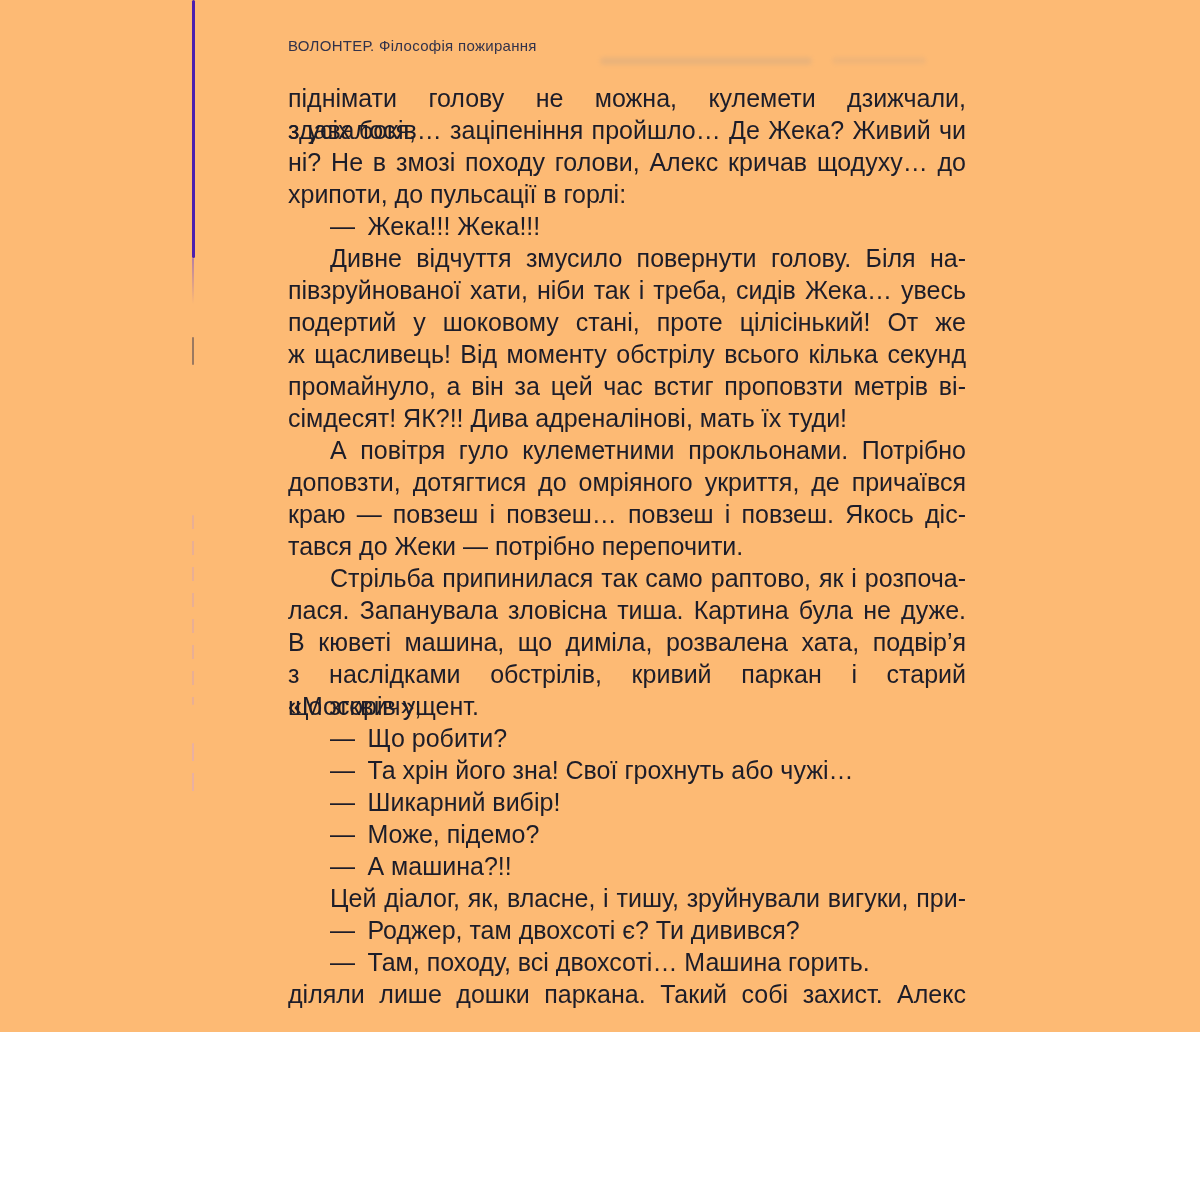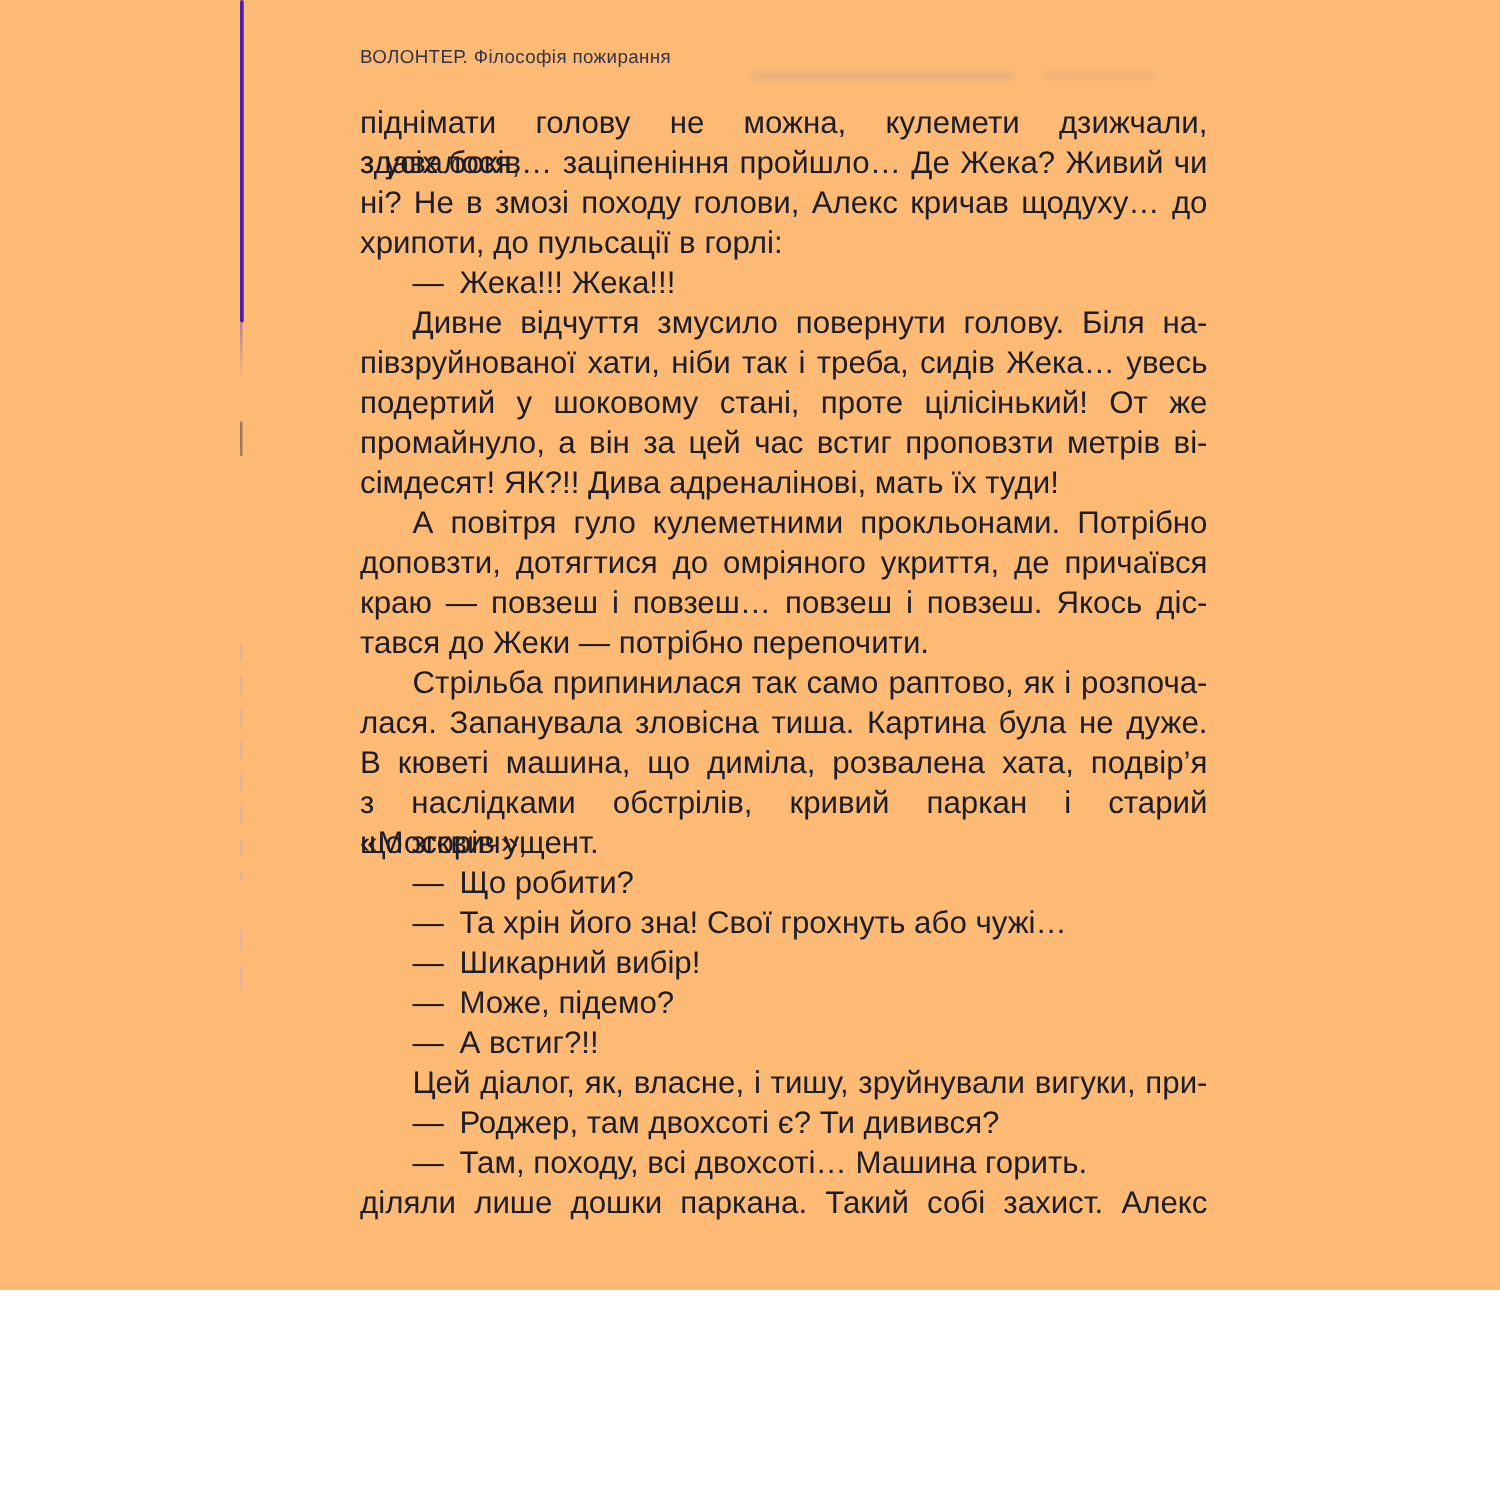--- a/index.html
+++ b/index.html
@@ -93,36 +93,37 @@
 
   <div class="body-text">
       <div class="line just">піднімати голову не можна, кулемети дзижчали, здавалося,</div>
       <div class="line just">з усіх боків… заціпеніння пройшло… Де Жека? Живий чи</div>
       <div class="line just">ні? Не в змозі походу голови, Алекс кричав щодуху… до</div>
       <div class="line">хрипоти, до пульсації в горлі:</div>
       <div class="line indent">— Жека!!! Жека!!!</div>
       <div class="line just indent">Дивне відчуття змусило повернути голову. Біля на-</div>
       <div class="line just">півзруйнованої хати, ніби так і треба, сидів Жека… увесь</div>
       <div class="line just">подертий у шоковому стані, проте цілісінький! От же</div>
+      <div class="line just">ж щасливець! Від моменту обстрілу всього кілька секунд</div>
       <div class="line just">промайнуло, а він за цей час встиг проповзти метрів ві-</div>
       <div class="line">сімдесят! ЯК?!! Дива адреналінові, мать їх туди!</div>
       <div class="line just indent">А повітря гуло кулеметними прокльонами. Потрібно</div>
       <div class="line just">доповзти, дотягтися до омріяного укриття, де причаївся</div>
       <div class="line just">краю — повзеш і повзеш… повзеш і повзеш. Якось діс-</div>
       <div class="line">тався до Жеки — потрібно перепочити.</div>
       <div class="line just indent">Стрільба припинилася так само раптово, як і розпоча-</div>
       <div class="line just">лася. Запанувала зловісна тиша. Картина була не дуже.</div>
       <div class="line just">В кюветі машина, що диміла, розвалена хата, подвір’я</div>
       <div class="line just">з наслідками обстрілів, кривий паркан і старий «Москвич»,</div>
       <div class="line">що згорів ущент.</div>
       <div class="line indent">— Що робити?</div>
       <div class="line indent">— Та хрін його зна! Свої грохнуть або чужі…</div>
       <div class="line indent">— Шикарний вибір!</div>
       <div class="line indent">— Може, підемо?</div>
-      <div class="line indent">— А встиг?!!</div>
+      <div class="line indent">— А машина?!!</div>
       <div class="line just indent">Цей діалог, як, власне, і тишу, зруйнували вигуки, при-</div>
       <div class="line indent">— Роджер, там двохсоті є? Ти дивився?</div>
       <div class="line indent">— Там, походу, всі двохсоті… Машина горить.</div>
       <div class="line just">діляли лише дошки паркана. Такий собі захист. Алекс</div>
     </div>
 
   <div class="page-number">8</div>
 </div>
 
 </body></html>

